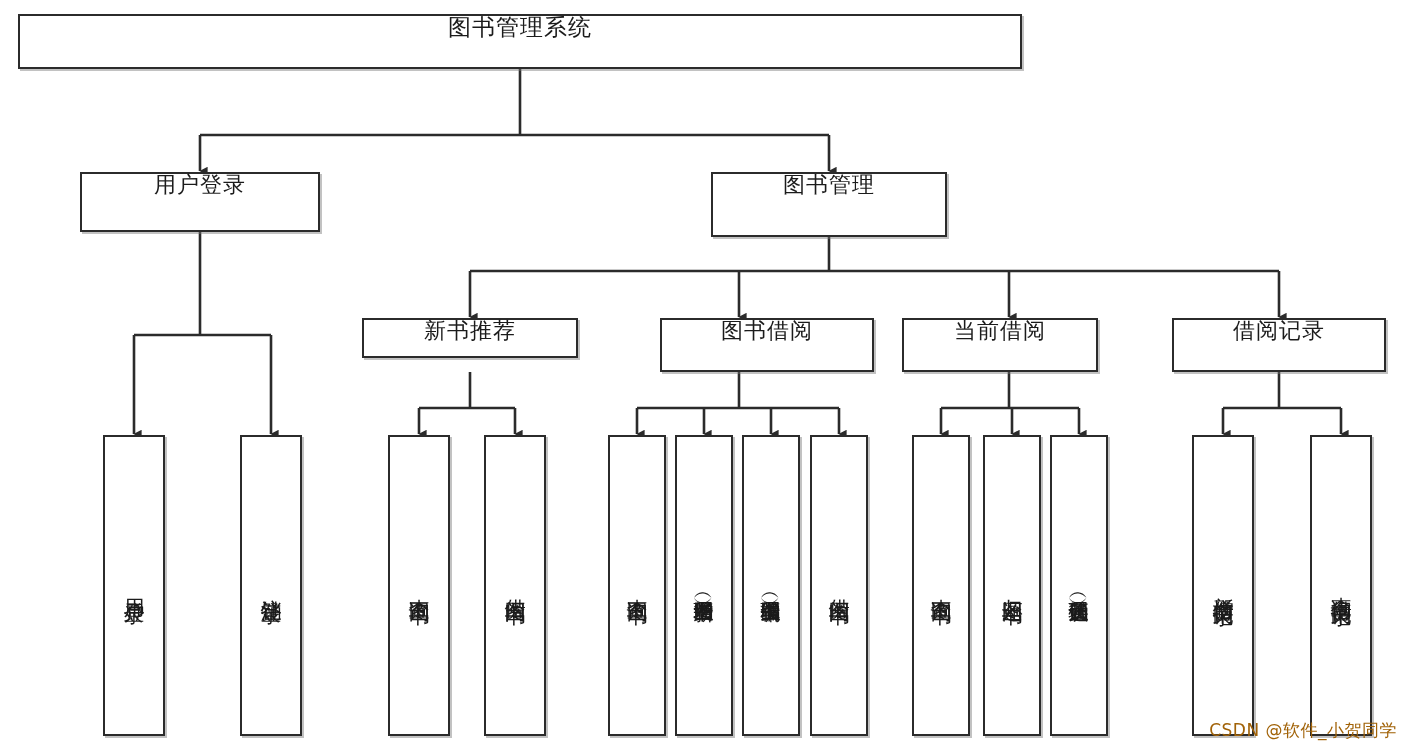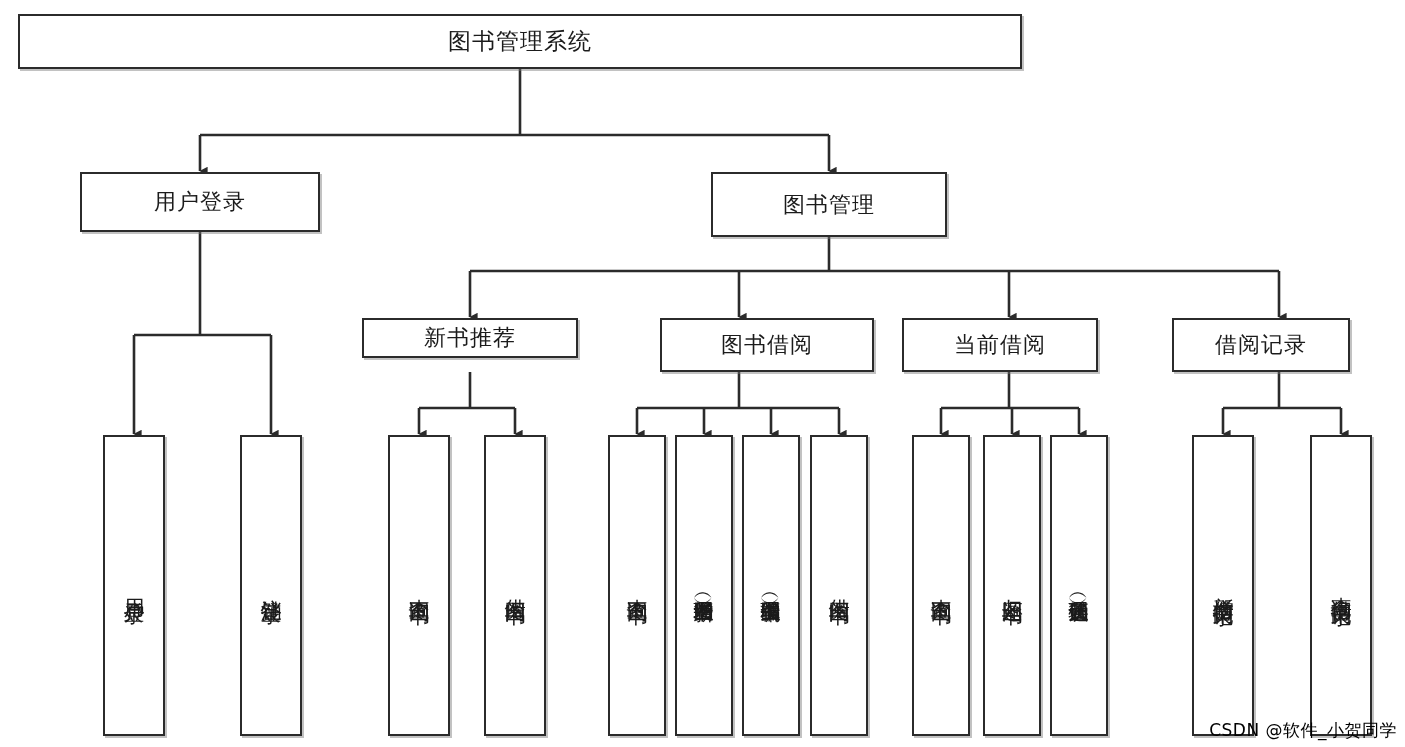--- a/index.html
+++ b/index.html
@@ -25,21 +25,21 @@
     width: 1405px;
     height: 747px;
   }
   .node {
     position: absolute;
     box-sizing: border-box;
     background: #ffffff;
     border: 2px solid #2b2b2b;
     box-shadow: 2px 2px 0 rgba(120,120,120,0.45);
     display: flex;
-    align-items: center;
+    align-items: flex-start;
     justify-content: center;
     color: #1b1b1b;
   }
   .node-label {
     display: block;
     text-align: center;
     line-height: 1.0;
     white-space: nowrap;
   }
   
@@ -67,21 +67,21 @@
   .node.vert.tight .node-label {
     font-size: 20px;
     letter-spacing: 0px;
     line-height: 1.0;
   }
   #watermark {
     position: absolute;
     right: 8px;
     bottom: 5px;
     font-size: 17px;
-    color: #000000;
+    color: #a16207;
     letter-spacing: 0.5px;
     white-space: nowrap;
     pointer-events: none;
   }
 </style>
 </head>
 <body>
 
 <div id="diagram-root">
 
@@ -141,21 +141,21 @@
 
   <div class="node horiz" id="node-new-book-rec" style="left: 362px; top: 318px; width: 216px; height: 40px;">
     <span class="node-label">新书推荐</span>
   </div>
   <div class="node horiz" id="node-book-borrow" style="left: 660px; top: 318px; width: 214px; height: 54px;">
     <span class="node-label">图书借阅</span>
   </div>
   <div class="node horiz" id="node-current-borrow" style="left: 902px; top: 318px; width: 196px; height: 54px;">
     <span class="node-label">当前借阅</span>
   </div>
-  <div class="node horiz" id="node-borrow-record" style="left: 1172px; top: 318px; width: 178px; height: 54px;">
+  <div class="node horiz" id="node-borrow-record" style="left: 1172px; top: 318px; width: 214px; height: 54px;">
     <span class="node-label">借阅记录</span>
   </div>
 
   <div id="leaf-layer">
       <div class="node vert" id="node-leaf-user-login" style="left: 103px; top: 435px; width: 62px; height: 301px;">
         <span class="node-label">用户登录</span>
       </div>
       <div class="node vert" id="node-leaf-logout" style="left: 240px; top: 435px; width: 62px; height: 301px;">
         <span class="node-label">注销登录</span>
       </div>

